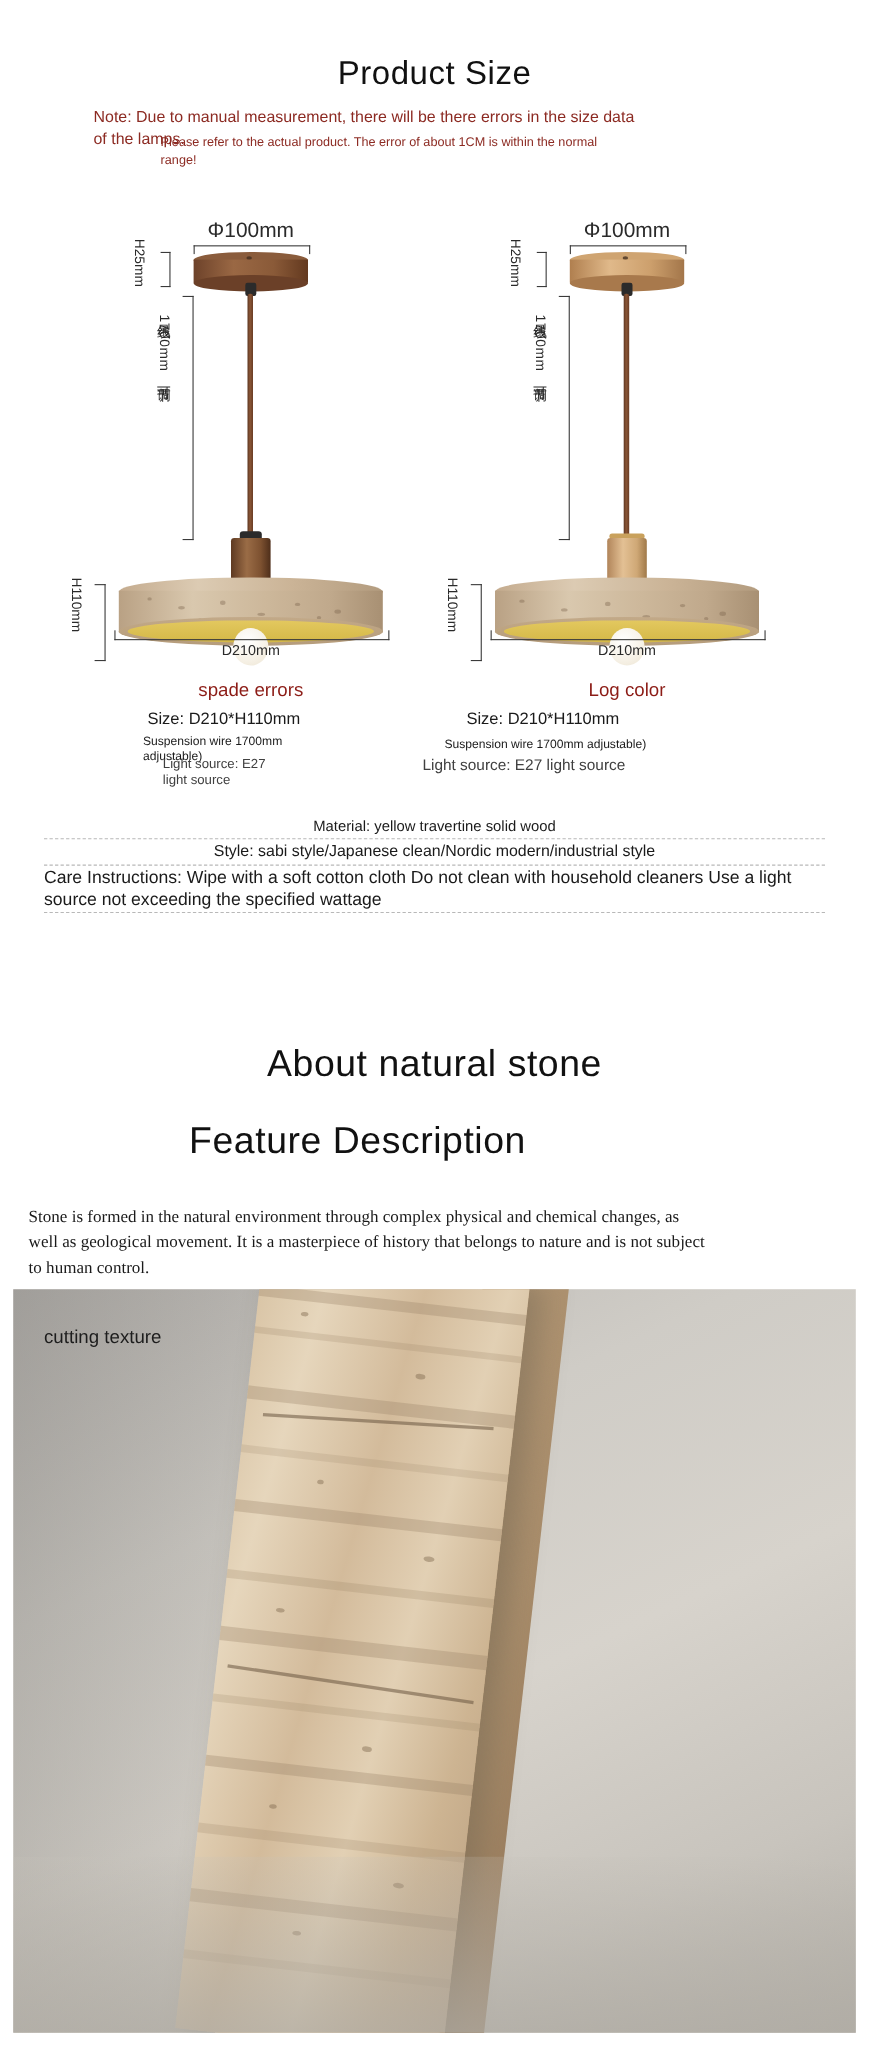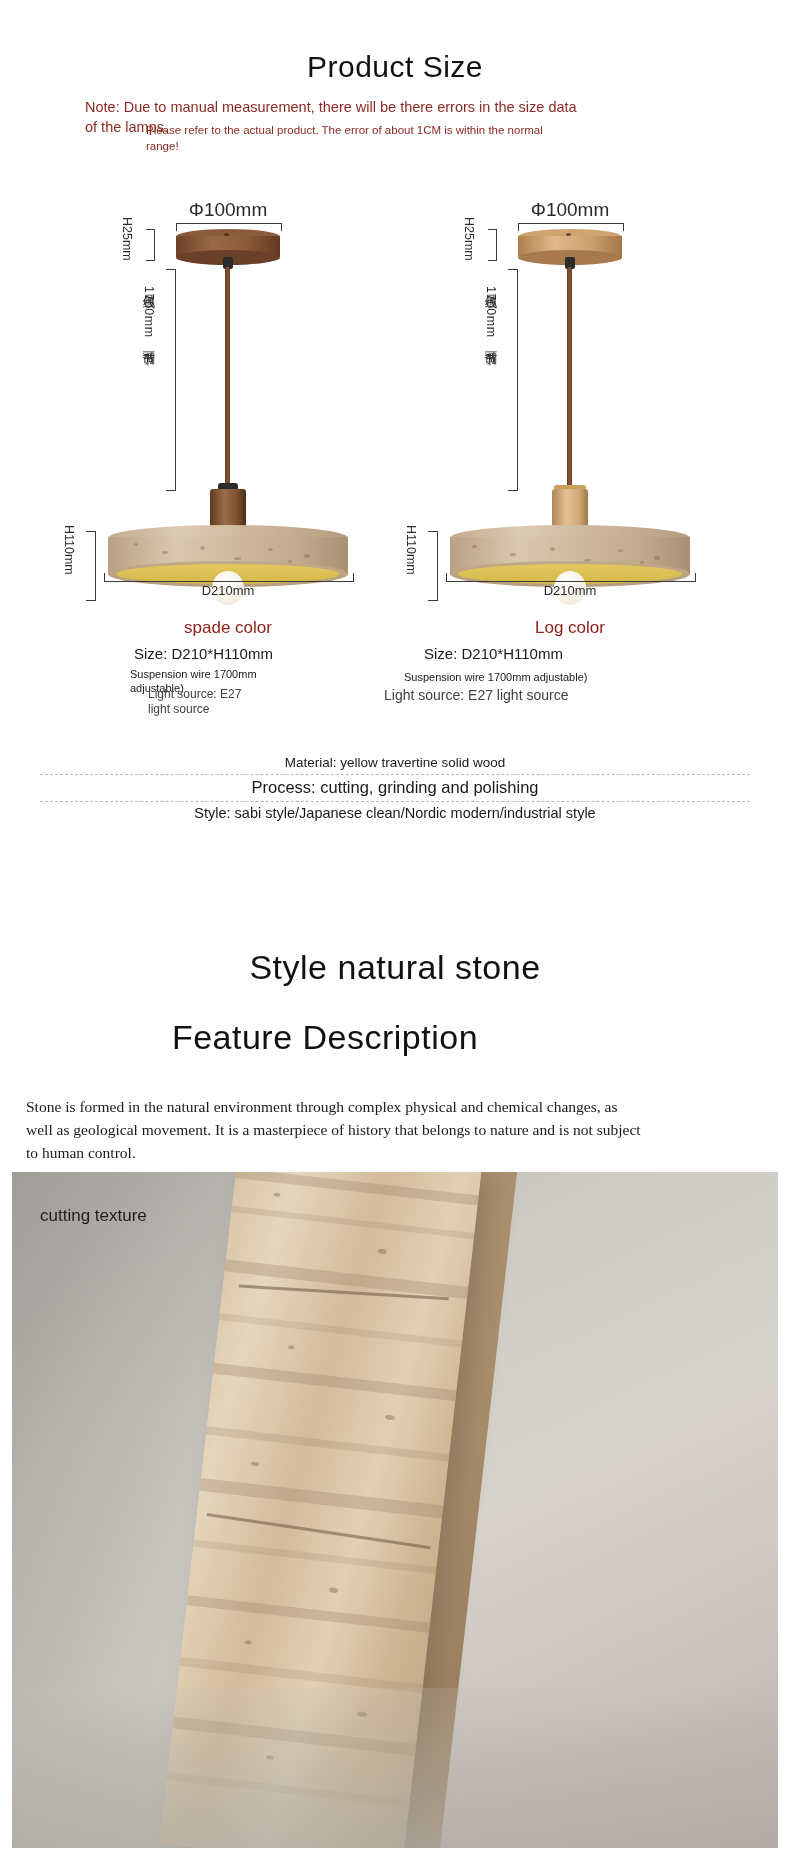--- a/index.html
+++ b/index.html
@@ -97,21 +97,21 @@
   .color-name{position:absolute;font-size:17px;color:#8c1c16;text-align:center;width:340px;}
   .spec-size{position:absolute;font-size:15px;color:#1a1a1a;}
   .spec-wire{position:absolute;font-size:11px;color:#1a1a1a;line-height:14px;}
   .spec-src{position:absolute;font-size:12px;color:#404040;line-height:15px;}
 
   
   .attrs{position:absolute;top:740px;left:40px;width:710px;}
   .attr-row{position:relative;text-align:center;border-bottom:1px dashed #b8b8b8;
             padding:3px 0 4px;}
   .attr-row:last-child{border-bottom:none;}
-  .attr-0{font-size:13.5px;margin-top:12px;}
+  .attr-0{font-size:13.5px;}
   .attr-1{font-size:16.5px;}
   .attr-2{font-size:14.5px;}
   .attr-3{font-size:16px;text-align:left;line-height:20px;
           border-bottom:1px dashed #b8b8b8;margin-top:2px;}
 
   
   .h-about{position:absolute;top:948px;left:0;width:790px;text-align:center;
            font-size:34px;font-weight:400;color:#111;letter-spacing:.5px;}
   .h-feature{position:absolute;top:1018px;left:0;width:650px;text-align:center;
              font-size:34px;font-weight:400;color:#111;letter-spacing:.5px;}
@@ -232,37 +232,37 @@
     </div>
 
     <div class="dim-h110"></div>
     <div class="lbl-h110">H110mm</div>
 
     <div class="dim-bot-bar"></div>
     <div class="lbl-bot">D210mm</div>
   </div>
 </div>
 
-<div class="color-name" style="top:618px;left:58px;">spade color</div>
+<div class="color-name" style="top:618px;left:58px;">spade errors</div>
 <div class="spec-size" style="top:645px;left:134px;">Size: D210*H110mm</div>
 <div class="spec-wire" style="top:667px;left:130px;width:146px;">Suspension wire 1700mm adjustable)</div>
 <div class="spec-src" style="top:687px;left:148px;width:112px;">Light source: E27 light source</div>
 
 <div class="color-name" style="top:618px;left:400px;">Log color</div>
 <div class="spec-size" style="top:645px;left:424px;">Size: D210*H110mm</div>
 <div class="spec-wire" style="top:670px;left:404px;width:300px;">Suspension wire 1700mm adjustable)</div>
 <div class="spec-src" style="top:688px;left:384px;width:340px;font-size:14px;">Light source: E27 light source</div>
 
 <div class="attrs">
   <div class="attr-row attr-0">Material: yellow travertine solid wood</div>
-  <div class="attr-row attr-1">Process: cutting, grinding and polishing</div>
   <div class="attr-row attr-2">Style: sabi style/Japanese clean/Nordic modern/industrial style</div>
+  <div class="attr-3">Care Instructions: Wipe with a soft cotton cloth Do not clean with household cleaners Use a light source not exceeding the specified wattage</div>
 </div>
 
-<div class="h-about">Style natural stone</div>
+<div class="h-about">About natural stone</div>
 <div class="h-feature">Feature Description</div>
 <div class="stone-para">Stone is formed in the natural environment through complex physical and chemical changes, as well as geological movement. It is a masterpiece of history that belongs to nature and is not subject to human control.</div>
 
 <div class="photo">
   <div class="photo-wall-shadow"></div>
 
   <div class="stone-face-right"></div>
 
   <div class="stone-block">
     <div class="vein" style="top:40px;height:10px;"></div>

